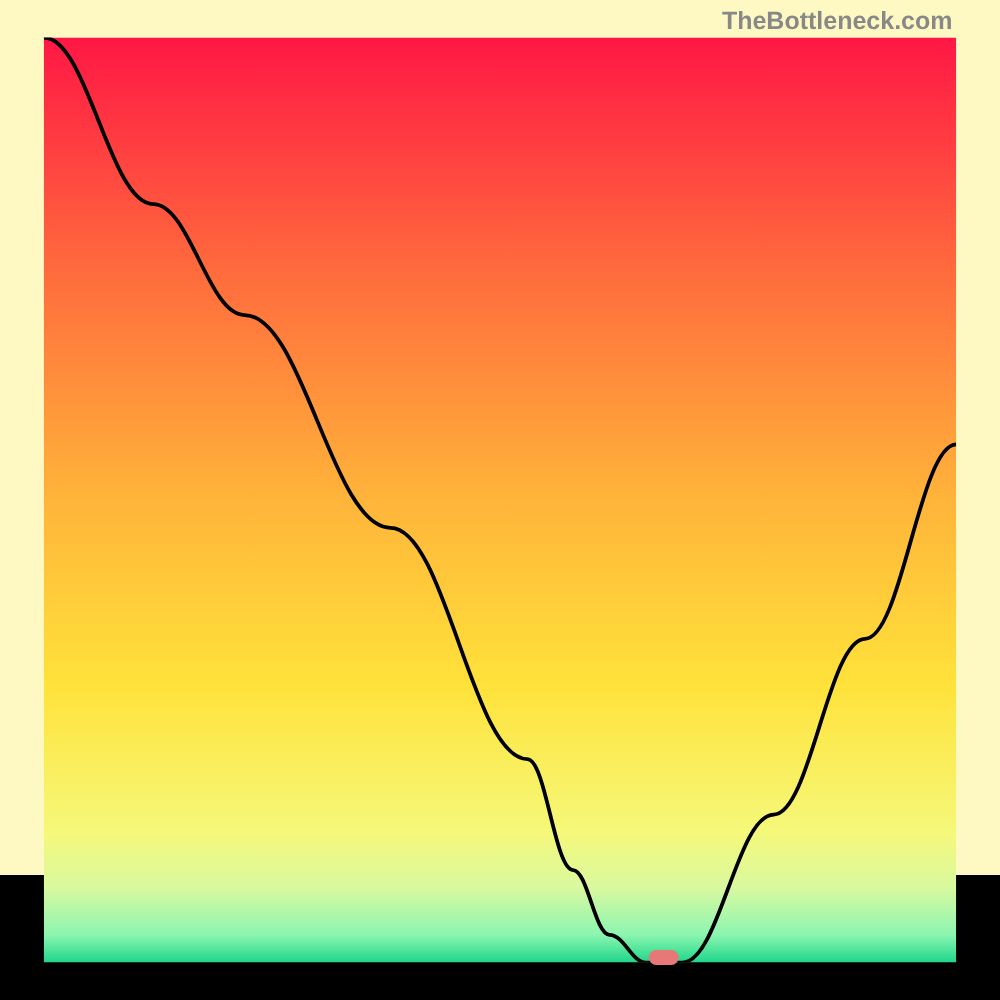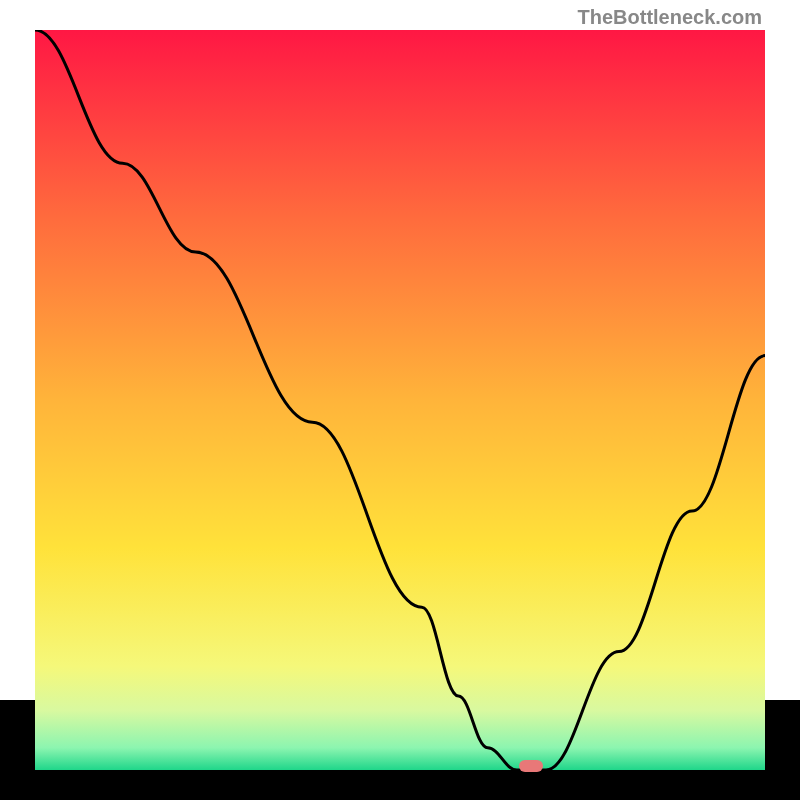--- a/index.html
+++ b/index.html
@@ -8,21 +8,21 @@
     width: 800px;
     height: 800px;
     overflow: hidden;
     background: #000;
     font-family: Arial, sans-serif;
   }
   .container {
     position: relative;
     width: 800px;
     height: 700px;
-    background: #ffffff;
+    background: #fef9c3;
   }
   .plot-area {
     position: absolute;
     left: 35px;
     top: 30px;
     width: 730px;
     height: 740px;
   }
   .gradient-bg {
     position: absolute;

